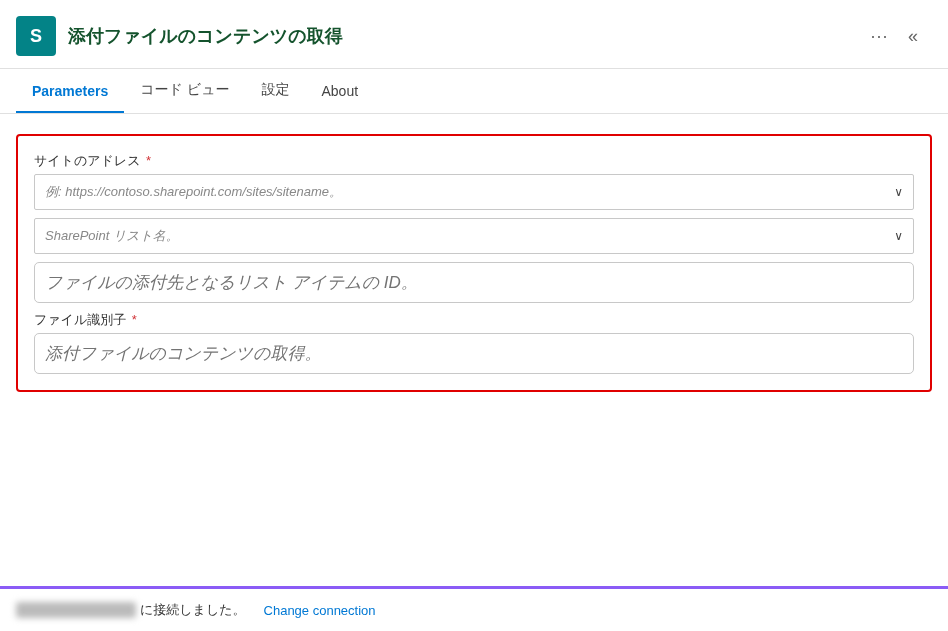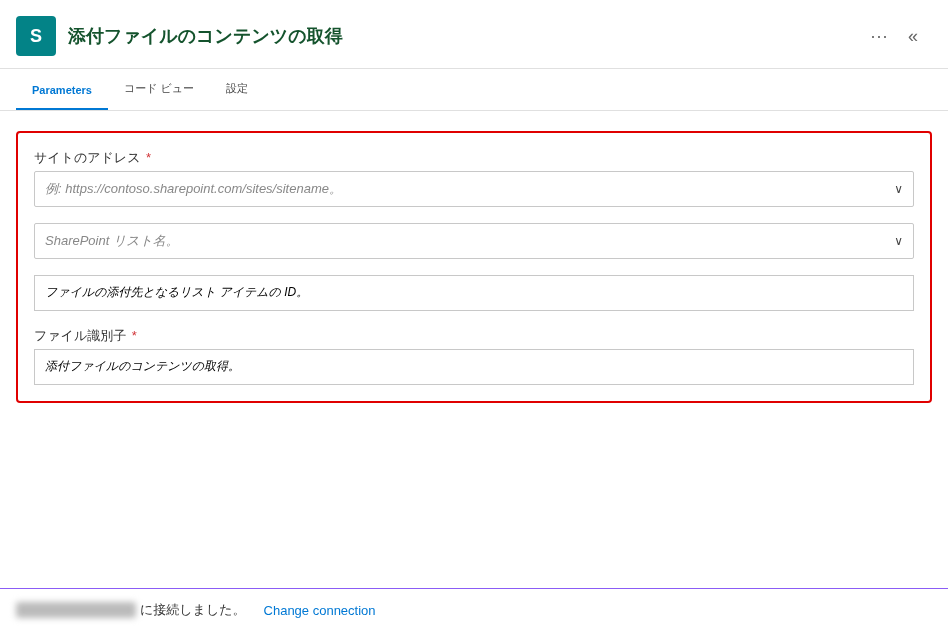--- a/index.html
+++ b/index.html
@@ -68,21 +68,21 @@
     
     .tabs {
       display: flex;
       align-items: flex-end;
       padding: 0 16px;
       border-bottom: 1px solid #e0e0e0;
       gap: 0;
     }
     .tab {
       padding: 12px 16px;
-      font-size: 11px;
+      font-size: 14px;
       color: #444;
       cursor: pointer;
       border-bottom: 2px solid transparent;
       user-select: none;
     }
     .tab.active {
       color: #0078d4;
       border-bottom: 2px solid #0078d4;
       font-weight: 600;
     }
@@ -92,21 +92,21 @@
       padding: 20px 16px;
       flex: 1;
     }
 
     .form-box {
       border: 2px solid #e00000;
       border-radius: 4px;
       padding: 16px;
       display: flex;
       flex-direction: column;
-      gap: 16px;
+      gap: 8px;
     }
 
     .field-group {
       display: flex;
       flex-direction: column;
       gap: 4px;
     }
 
     .field-label {
       font-size: 13px;
@@ -137,33 +137,33 @@
     }
 
     .field-input .chevron {
       color: #444;
       font-style: normal;
       font-size: 12px;
     }
 
     .field-input-plain {
       border: 1px solid #c8c8c8;
-      border-radius: 0;
+      border-radius: 5px;
       padding: 8px 10px;
-      font-size: 12px;
-      color: #000000;
+      font-size: 17px;
+      color: #737373;
       font-style: italic;
       background: #fff;
       min-height: 36px;
     }
 
     
     .footer {
       padding: 12px 16px;
-      border-top: 1px solid #8b5cf6;
+      border-top: 3px solid #8b5cf6;
       font-size: 13px;
       color: #333;
       display: flex;
       align-items: center;
       gap: 4px;
     }
     .footer-blur {
       background: #bbb;
       width: 120px;
       height: 16px;
@@ -203,20 +203,23 @@
   <div class="tabs">
     <div class="tab active">
       <span>Parameters</span>
     </div>
     <div class="tab">
       <span>コード ビュー</span>
     </div>
     <div class="tab">
       <span>設定</span>
     </div>
+    <div class="tab">
+      <span>About</span>
+    </div>
   </div>
 
   <div class="form-area">
     <div class="form-box">
 
       <div class="field-group">
         <label class="field-label">
           <span>サイトのアドレス</span><span class="required"> *</span>
         </label>
         <div class="field-input dropdown">

